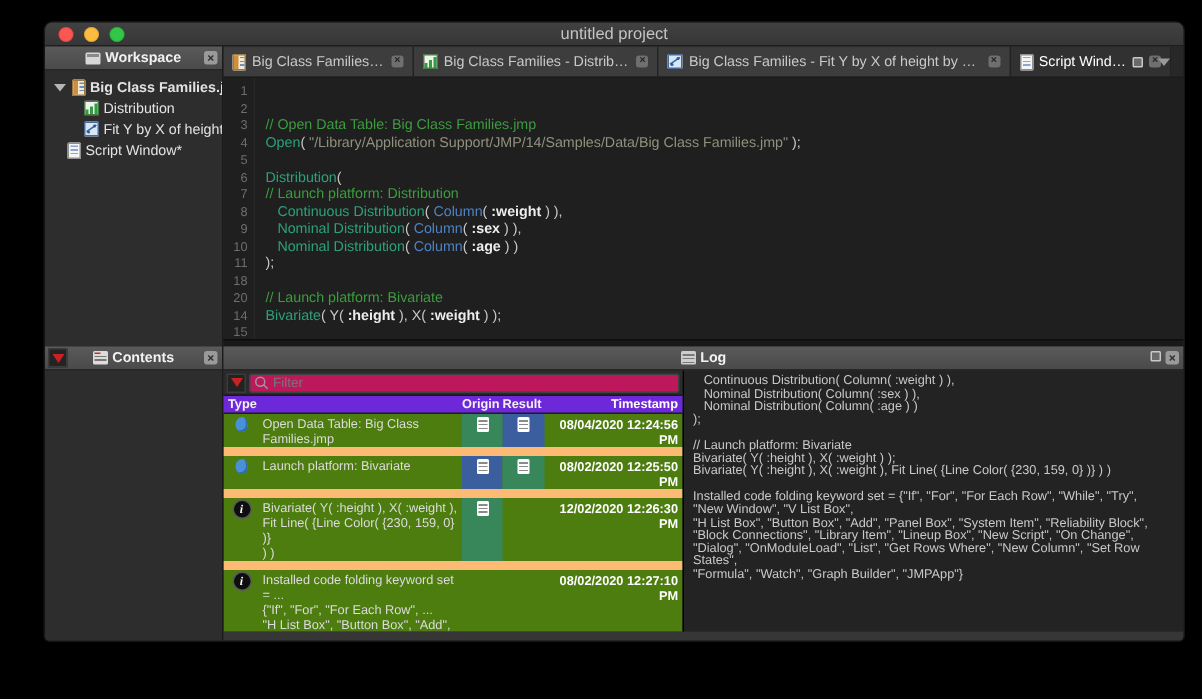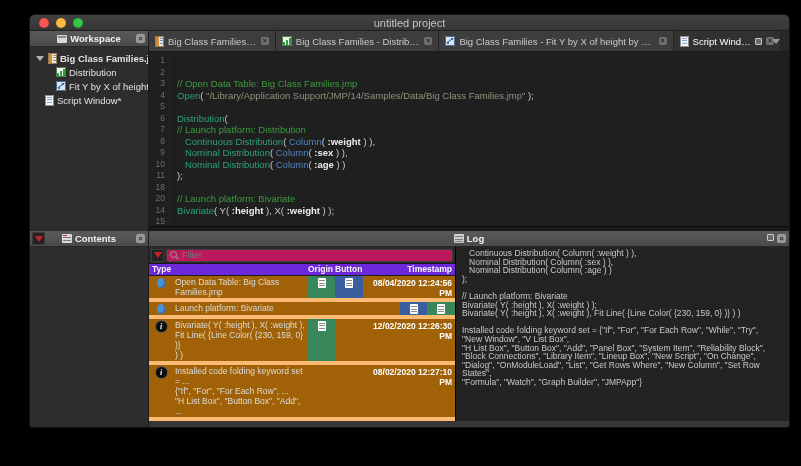--- a/index.html
+++ b/index.html
@@ -74,21 +74,21 @@
   .red-tri{width:0;height:0;border-left:4px solid transparent;border-right:4px solid transparent;
            border-top:6px solid #c92222}
   .filter-wrap{flex:1;height:13px;background:#be185d;border:1px solid #414141;border-radius:2px;
                display:flex;align-items:center;padding:0 3px;gap:3px;min-width:0}
   .filter-wrap input{flex:1;min-width:0;background:transparent;border:none;outline:none;
                      color:#ddd;font-size:9px;font-family:"Liberation Sans",sans-serif}
   .filter-wrap input::placeholder{color:#787878}
   .lt-head{height:12px;flex:none;display:flex;align-items:flex-start;background:#6d28d9;
            border-bottom:1px solid #1d1d1d;font-size:8.5px;font-weight:bold;color:#f2f2f2}
   .lt-rows{flex:1;overflow:hidden;display:flex;flex-direction:column}
-  .lt-row{display:flex;background:#a16207;border-bottom:4px solid #fdba74;flex:none}
+  .lt-row{display:flex;background:#4d7c0f;border-bottom:6px solid #fdba74;flex:none}
   .c-type{width:24px;flex:none;display:flex;justify-content:center;align-items:flex-start;padding-top:2px}
   .c-msg{flex:1;min-width:0;padding:1px 2px;font-size:8.5px;line-height:10px;color:#dcdcdc;white-space:pre-line}
   .c-origin{width:27px;flex:none}
   .c-result{width:28px;flex:none}
   .c-ts{width:92px;flex:none;text-align:right;padding:2px 3px 0 0;font-size:8.5px;font-weight:bold;color:#fff}
   .lt-head .c-type{display:block;padding:0 0 0 3px}
   .lt-head .c-msg{font-size:8.5px;padding:11px 2px;line-height:12px}
   .lt-head .c-ts{padding-top:0}
   .cellfill{width:100%;height:100%;min-height:13px;display:flex;justify-content:center;padding-top:2px}
   .bg-green{background:#37875a}.bg-blue{background:#3b5f9e}.bg-brown{background:#8f5e1f}
@@ -292,21 +292,21 @@
                 </span>
               <span class="filter-wrap">
                 <span class="icon search-icon"></span>
                 <input type="text" placeholder="Filter" style="">
               </span>
             </div>
             <div class="lt-head" id="lt-head">
                 <div class="c-type">Type</div>
                 <div class="c-msg">Message</div>
                 <div class="c-origin">Origin</div>
-                <div class="c-result">Button</div>
+                <div class="c-result">Result</div>
                 <div class="c-ts">Timestamp</div>
               </div>
             <div class="lt-rows" id="lt-rows">
                 <div class="lt-row">
                   <div class="c-type">
                     <span class="icon jsl-script-icon"></span>
                   </div>
                   <div class="c-msg">Open Data Table: Big Class
 Families.jmp</div>
                   <div class="c-origin">
@@ -329,20 +329,21 @@
                   <div class="c-origin">
                     <div class="cellfill bg-blue">
                       <span class="icon doc-mini-icon"></span>
                     </div>
                   </div>
                   <div class="c-result">
                     <div class="cellfill bg-green">
                       <span class="icon doc-mini-icon"></span>
                     </div>
                   </div>
+                  <div class="c-ts">08/02/2020 12:25:50 PM</div>
                 </div>
                 <div class="lt-row">
                   <div class="c-type">
                     <span class="icon info-icon"></span>
                   </div>
                   <div class="c-msg">Bivariate( Y( :height ), X( :weight ),
 Fit Line( {Line Color( {230, 159, 0} )}
 ) )</div>
                   <div class="c-origin">
                     <div class="cellfill bg-green">

